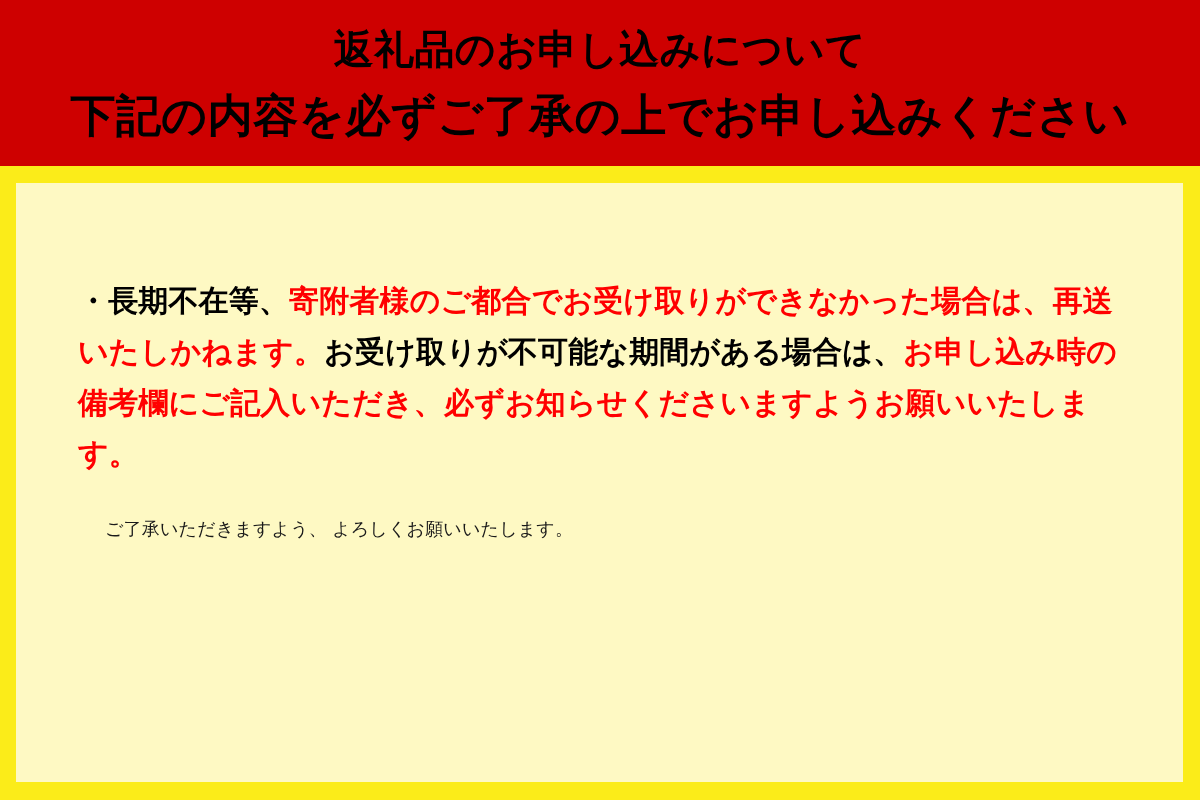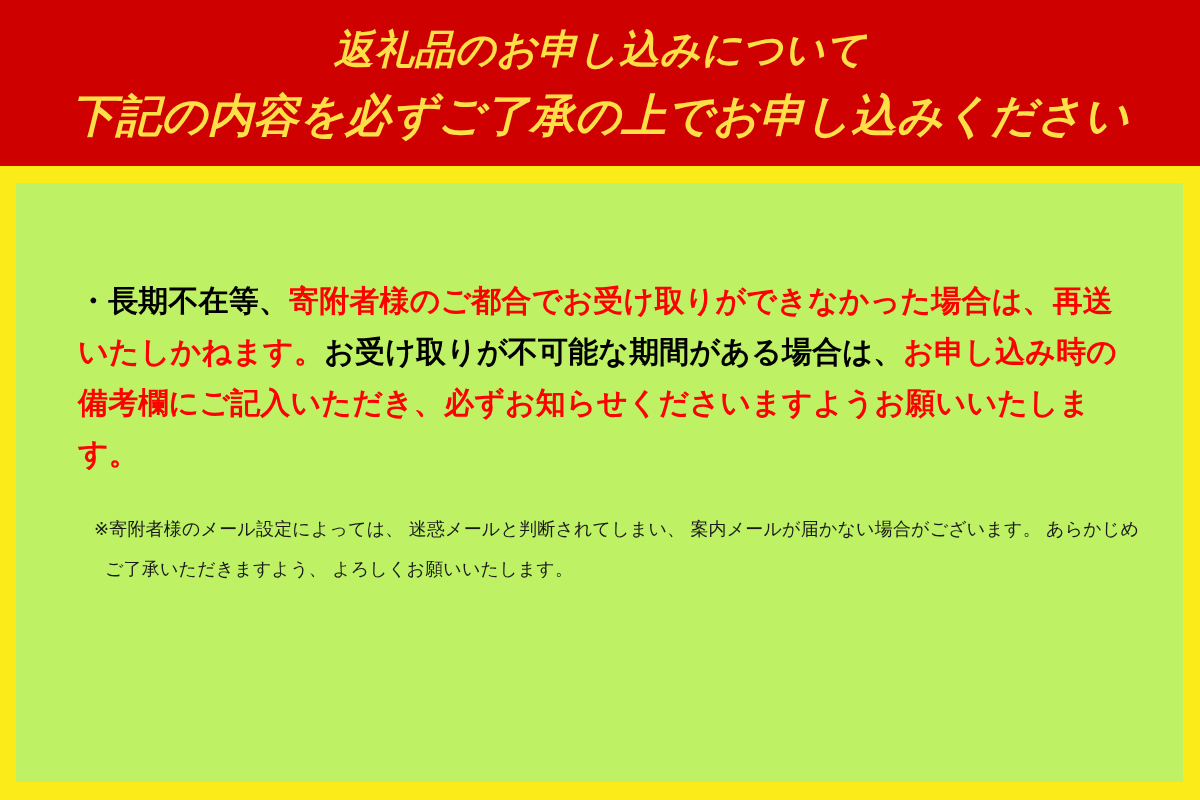--- a/index.html
+++ b/index.html
@@ -31,26 +31,25 @@
     width: 1200px;
     height: 166px;
     background: #ce0000;
     display: flex;
     flex-direction: column;
     align-items: center;
     justify-content: center;
     box-sizing: border-box;
   }
   .header-line {
-    color: #fde047;
+    color: #000000;
     font-weight: bold;
     letter-spacing: 0.01em;
     white-space: nowrap;
     line-height: 1.0;
-    font-style: italic;
   }
   .header-line-1 {
     font-size: 40px;
     margin-bottom: 24px;
   }
   .header-line-2 {
     font-size: 45px;
   }
 
   
@@ -62,21 +61,21 @@
     height: 634px;
     background: #fbec19;
     box-sizing: border-box;
   }
   .frame-inner {
     position: absolute;
     left: 16px;
     top: 17px;
     width: 1167px;
     height: 599px;
-    background: #bef264;
+    background: #fef9c3;
     box-sizing: border-box;
   }
 
   
   .content {
     position: absolute;
     left: 62px;
     top: 62px;
     width: 1055px;
     box-sizing: border-box;
@@ -129,21 +128,20 @@
 
   <div class="frame">
     <div class="frame-inner">
 
       <div class="content">
 
         <p class="para"><span class="blk">・長期不在等、</span><span class="em">寄附者様のご都合でお受け取りができなかった場合は、再送いたしかねます。</span><span class="blk">お受け取りが不可能な期間がある場合は、</span><span class="em">お申し込み時の備考欄にご記入いただき、必ずお知らせくださいますようお願いいたします。</span></p>
 
 
         <div class="note">
-          <span class="note-line note-line-1">※寄附者様のメール設定によっては、 迷惑メールと判断されてしまい、 案内メールが届かない場合がございます。 あらかじめ</span>
           <span class="note-line note-line-2">ご了承いただきますよう、 よろしくお願いいたします。</span>
         </div>
 
       </div>
     </div>
   </div>
 
 </div>
 
 </body></html>

